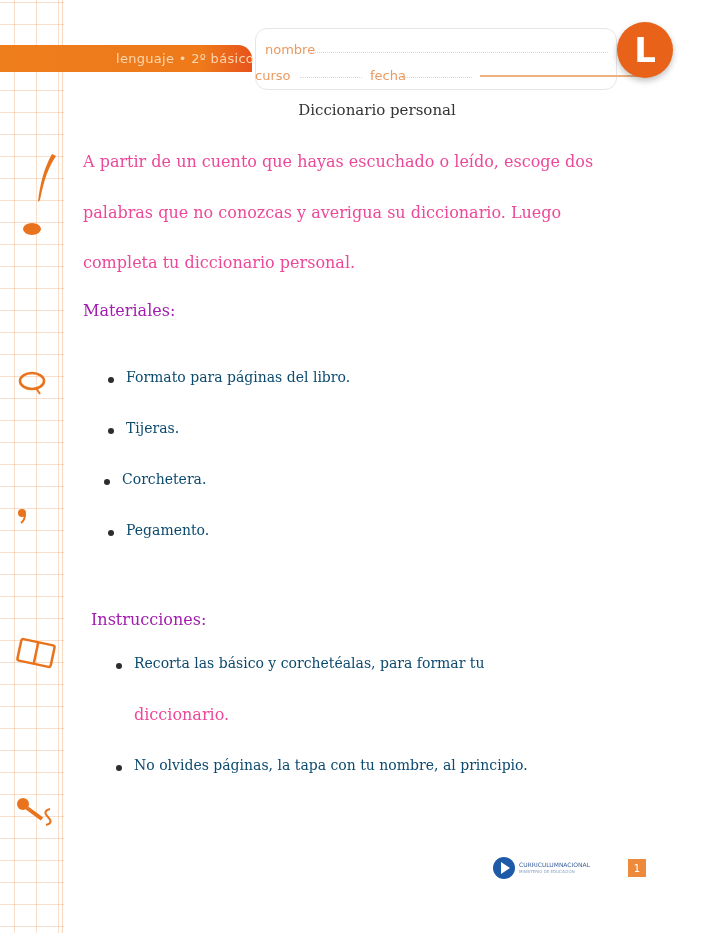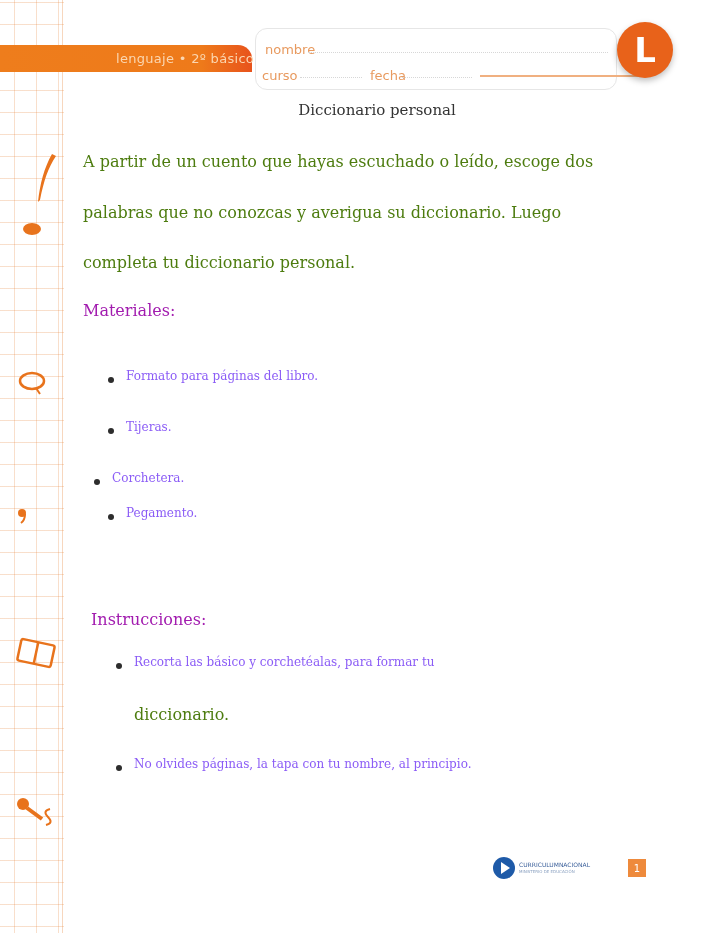--- a/index.html
+++ b/index.html
@@ -14,23 +14,23 @@
     background:linear-gradient(to right,#ee7d1c 0%,#ee7a1a 80%,#e8531c 100%);}
   .band-text{position:absolute;left:84px;top:51px;font-family:"DejaVu Sans",sans-serif;font-size:13px;color:#fbd6b0;letter-spacing:0.3px;margin-left:32px;}
   .form-box{position:absolute;left:255px;top:28px;width:360px;height:60px;border:1px solid #e6e6e6;border-radius:12px;background:#fff;}
   .form-label{position:absolute;font-family:"DejaVu Sans",sans-serif;font-size:13px;color:#e89a5f;}
   .form-line{position:absolute;border-bottom:1px dotted #d7d7d7;height:0;}
   .form-tail{position:absolute;left:480px;top:75px;width:160px;height:2px;background:#f0b080;}
   .badge{position:absolute;left:617px;top:22px;width:56px;height:56px;border-radius:50%;background:#e8621a;
     box-shadow:0 3px 6px rgba(0,0,0,0.25);display:flex;align-items:center;justify-content:center;
     font-family:"DejaVu Sans",sans-serif;font-weight:bold;font-size:34px;color:#fff;}
   .title{position:absolute;left:0;width:704px;top:101px;text-align:center;padding-left:50px;box-sizing:border-box;font-size:15px;color:#333;}
-  .p-line{position:absolute;left:83px;font-size:16px;white-space:nowrap;color:#4d7c0f;}
+  .p-line{position:absolute;left:83px;font-size:16px;white-space:nowrap;color:#ec4899;}
   .label{position:absolute;font-size:16px;color:#a21caf;}
-  .bullet{position:absolute;font-size:12px;white-space:nowrap;color:#8b5cf6;}
+  .bullet{position:absolute;font-size:14px;white-space:nowrap;color:#0c4a6e;}
   .bullet::before{content:"";position:absolute;left:-18px;top:8px;width:6px;height:6px;border-radius:50%;background:#2d2d2d;}
   .icon{position:absolute;}
   .footer-logo{position:absolute;left:493px;top:857px;display:flex;align-items:center;}
   .logo-circle{width:22px;height:22px;border-radius:50%;background:#1e5aa8;position:relative;}
   .logo-circle::after{content:"";position:absolute;left:8px;top:5px;border-left:9px solid #fff;border-top:6px solid transparent;border-bottom:6px solid transparent;}
   .logo-text{margin-left:4px;font-family:"DejaVu Sans",sans-serif;font-size:6px;color:#3a5f9a;line-height:7px;}
   .logo-sub{font-size:4px;color:#8aa0c0;}
   .page-num{position:absolute;left:628px;top:859px;width:18px;height:18px;background:#ee8a3c;color:#fff;font-family:"DejaVu Sans",sans-serif;font-size:10px;display:flex;align-items:center;justify-content:center;}
 </style>
 </head>
@@ -62,40 +62,40 @@
   <line x1="13" y1="13" x2="28" y2="24" stroke="#e8731c" stroke-width="4"></line>
   <path d="M36 14 Q28 16 34 22 Q40 28 32 30" stroke="#e8731c" stroke-width="2" fill="none"></path>
 </svg>
 
 <div class="band"></div>
 <div class="band-text">lenguaje  •  2º básico</div>
 
 <div class="form-box"></div>
 <span class="form-label" style="left:265px;top:42px">nombre</span>
 <div class="form-line" style="left:308px;top:52px;width:300px"></div>
-<span class="form-label" style="left:262px;top:68px">curso</span>
+<span class="form-label" style="left:255px;top:68px">curso</span>
 <div class="form-line" style="left:300px;top:77px;width:62px"></div>
 <span class="form-label" style="left:370px;top:68px">fecha</span>
 <div class="form-line" style="left:402px;top:77px;width:70px"></div>
 <div class="form-tail"></div>
 
 <div class="badge">L</div>
 
 <div class="title">Diccionario personal</div>
 
 <div class="p-line" style="top:152px">A partir de un cuento que hayas escuchado o leído, escoge dos</div>
 <div class="p-line" style="top:203px">palabras que no conozcas y averigua su diccionario. Luego</div>
 <div class="p-line" style="top:253px">completa tu diccionario personal.</div>
 
 <div class="label" style="left:83px;top:301px">Materiales:</div>
 
 <div class="bullet" style="left:126px;top:369px">Formato para páginas del libro.</div>
 <div class="bullet" style="left:126px;top:420px">Tijeras.</div>
-<div class="bullet" style="left:112px;top:471px">Corchetera.</div>
-<div class="bullet" style="left:126px;top:506px">Pegamento.</div>
+<div class="bullet" style="left:122px;top:471px">Corchetera.</div>
+<div class="bullet" style="left:126px;top:522px">Pegamento.</div>
 
 <div class="label" style="left:91px;top:610px">Instrucciones:</div>
 
 <div class="bullet" style="left:134px;top:655px">Recorta las básico y corchetéalas, para formar tu</div>
 <div class="p-line" style="left:134px;top:705px">diccionario.</div>
 <div class="bullet" style="left:134px;top:757px">No olvides páginas, la tapa con tu nombre, al principio.</div>
 
 <div class="footer-logo">
   <div class="logo-circle"></div>
   <div class="logo-text">

